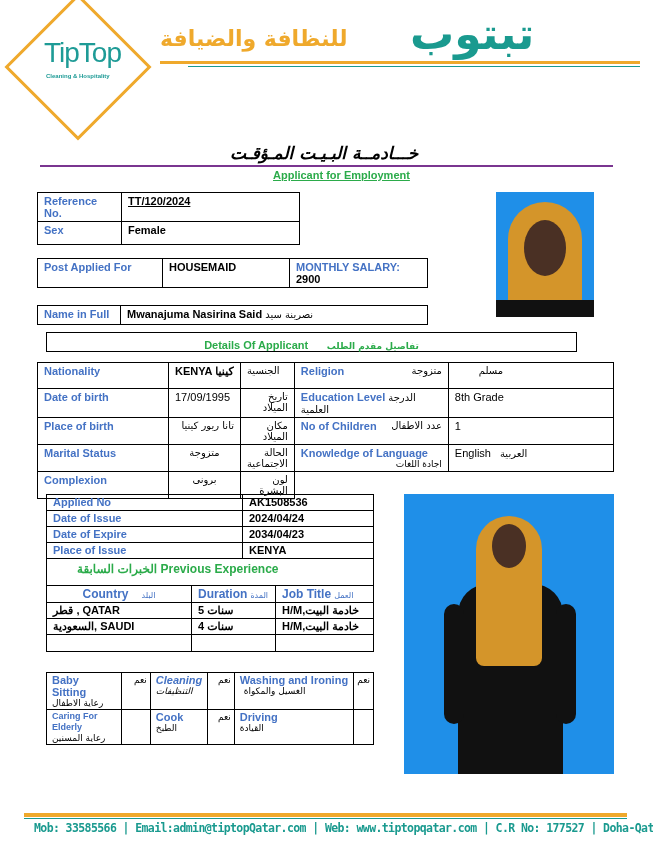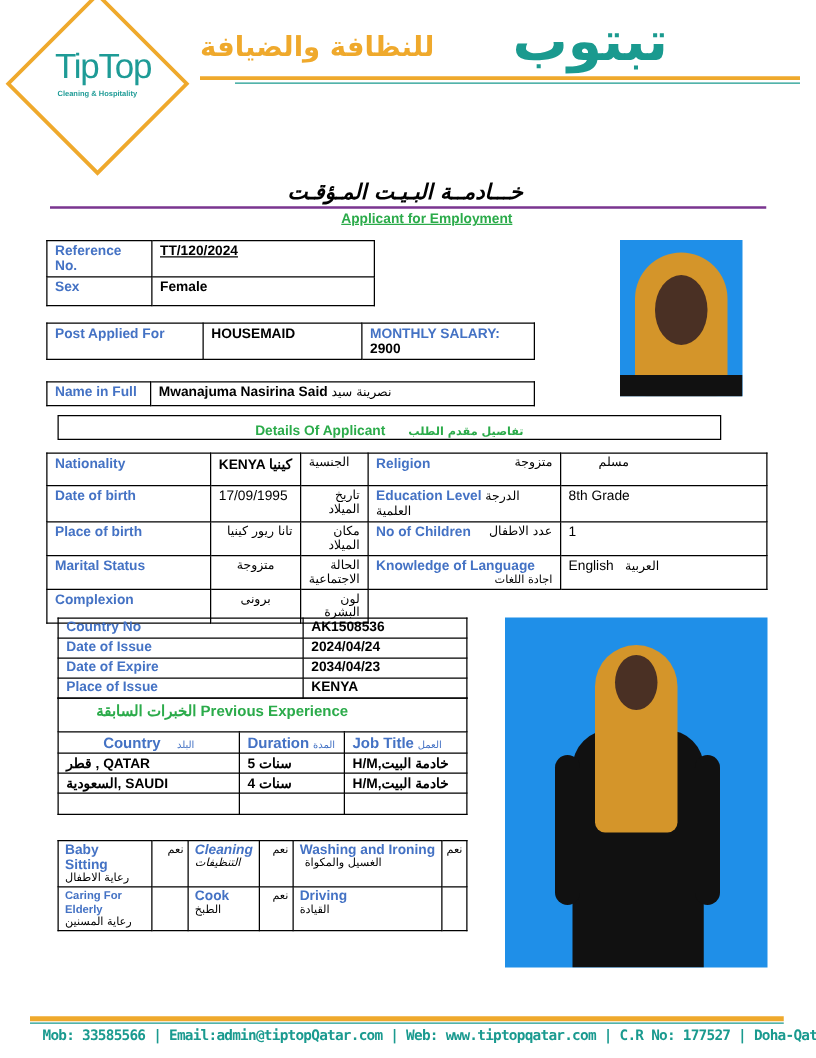--- a/index.html
+++ b/index.html
@@ -150,21 +150,21 @@
     <td class="ar">لون البشرة</td>
     <td style="border:none;"></td>
     <td style="border:none;"></td>
   </tr>
 </tbody>
   </table>
 
 <table style="left:46px; top:494px; width:328px;">
   <tbody>
       <tr style="height:16px;">
-    <td class="lbl" style="width:196px; padding:1px 6px;">Country No</td>
+    <td class="lbl" style="width:196px; padding:1px 6px;">Applied No</td>
     <td class="val" style="padding:1px 6px;">AK1508536</td>
   </tr>
   <tr style="height:16px;">
     <td class="lbl" style="padding:1px 6px;">Date of Issue</td>
     <td class="val" style="padding:1px 6px;">2024/04/24</td>
   </tr>
   <tr style="height:16px;">
     <td class="lbl" style="padding:1px 6px;">Date of Expire</td>
     <td class="val" style="padding:1px 6px;">2034/04/23</td>
   </tr>

